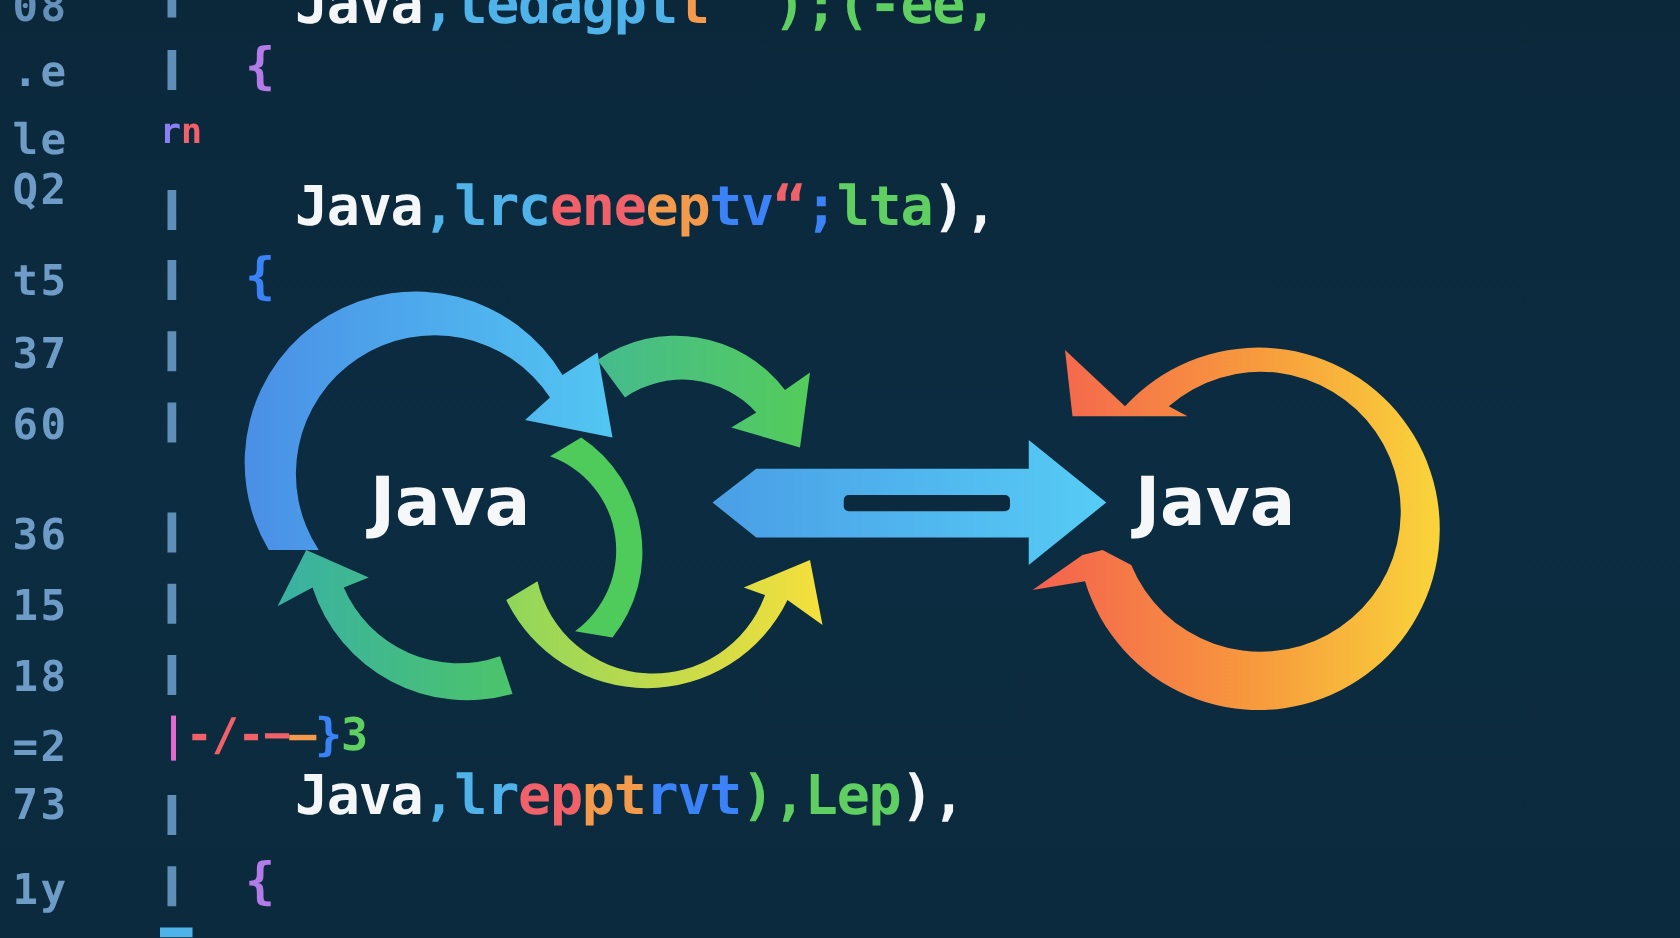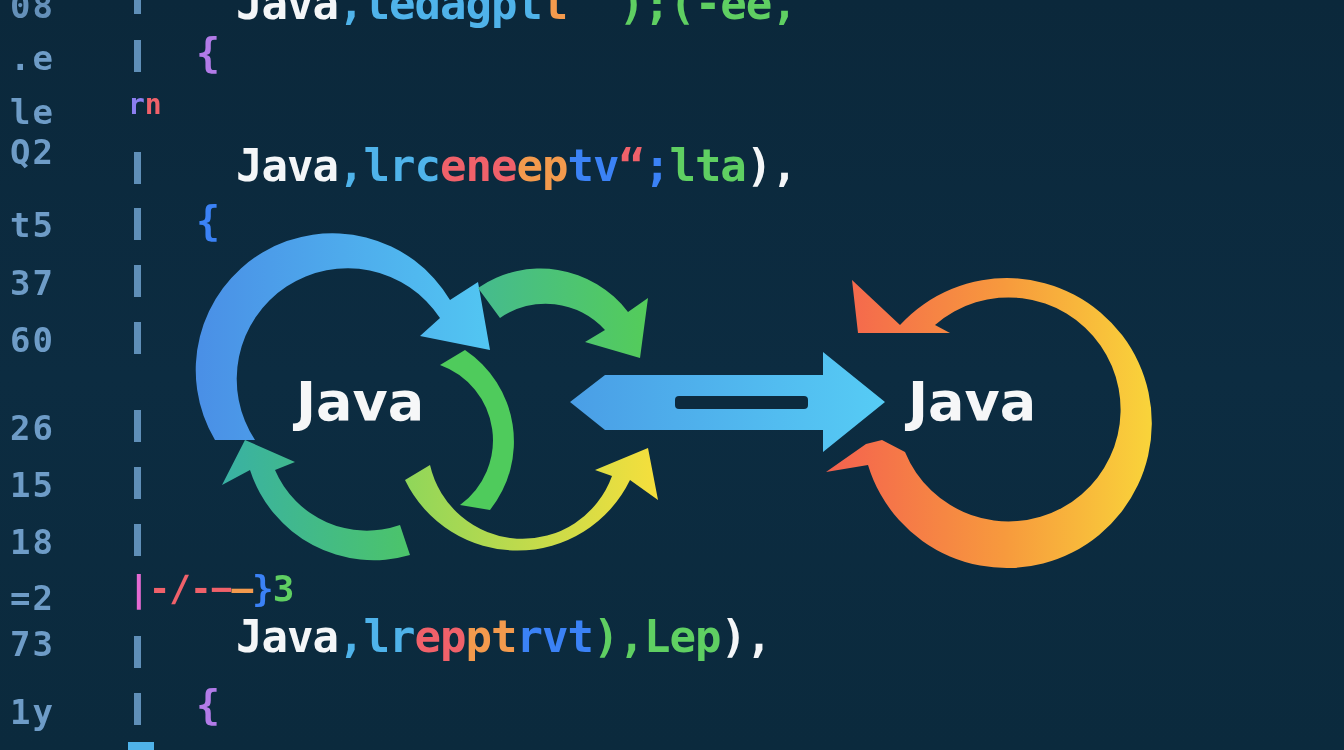--- a/index.html
+++ b/index.html
@@ -27,21 +27,21 @@
 
 <div class="bg"></div>
 
 <div class="gutter-num" style="top:-14px;opacity:0.9">08</div>
 <div class="gutter-num" style="top:38px">.e</div>
 <div class="gutter-num" style="top:92px">le</div>
 <div class="gutter-num" style="top:132px">Q2</div>
 <div class="gutter-num" style="top:205px">t5</div>
 <div class="gutter-num" style="top:263px">37</div>
 <div class="gutter-num" style="top:320px">60</div>
-<div class="gutter-num" style="top:408px">26</div>
+<div class="gutter-num" style="top:408px">36</div>
 <div class="gutter-num" style="top:465px">15</div>
 <div class="gutter-num" style="top:522px">18</div>
 <div class="gutter-num" style="top:578px">=2</div>
 <div class="gutter-num" style="top:624px">73</div>
 <div class="gutter-num" style="top:692px">1y</div>
 
 <div class="pipe" style="top:0px;height:14px"></div>
 <div class="pipe" style="top:40px"></div>
 <div class="pipe" style="top:152px"></div>
 <div class="pipe" style="top:208px"></div>

